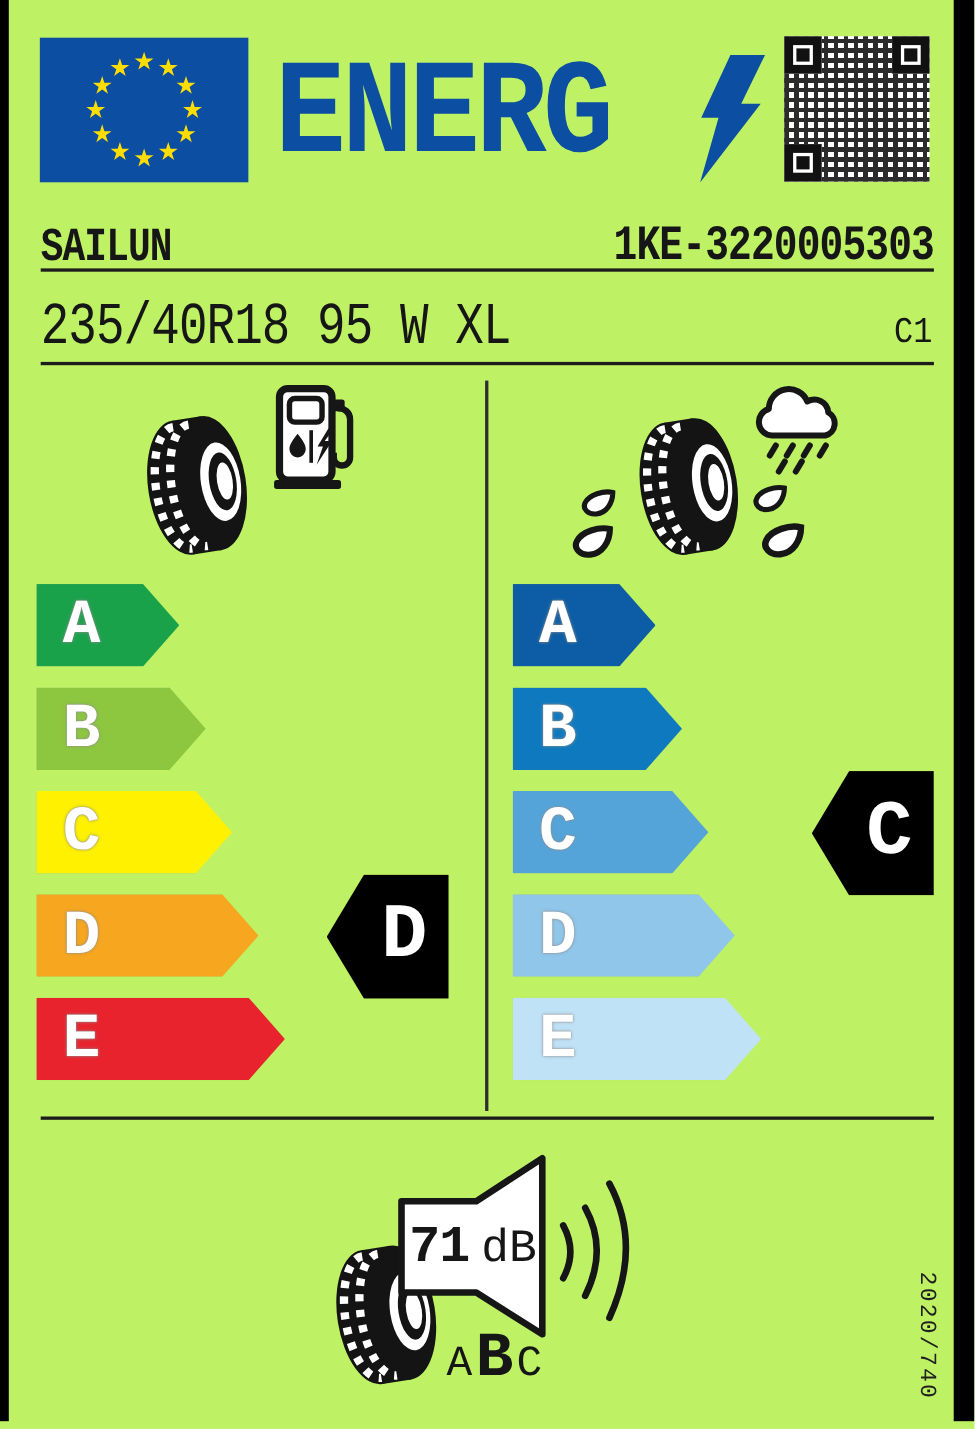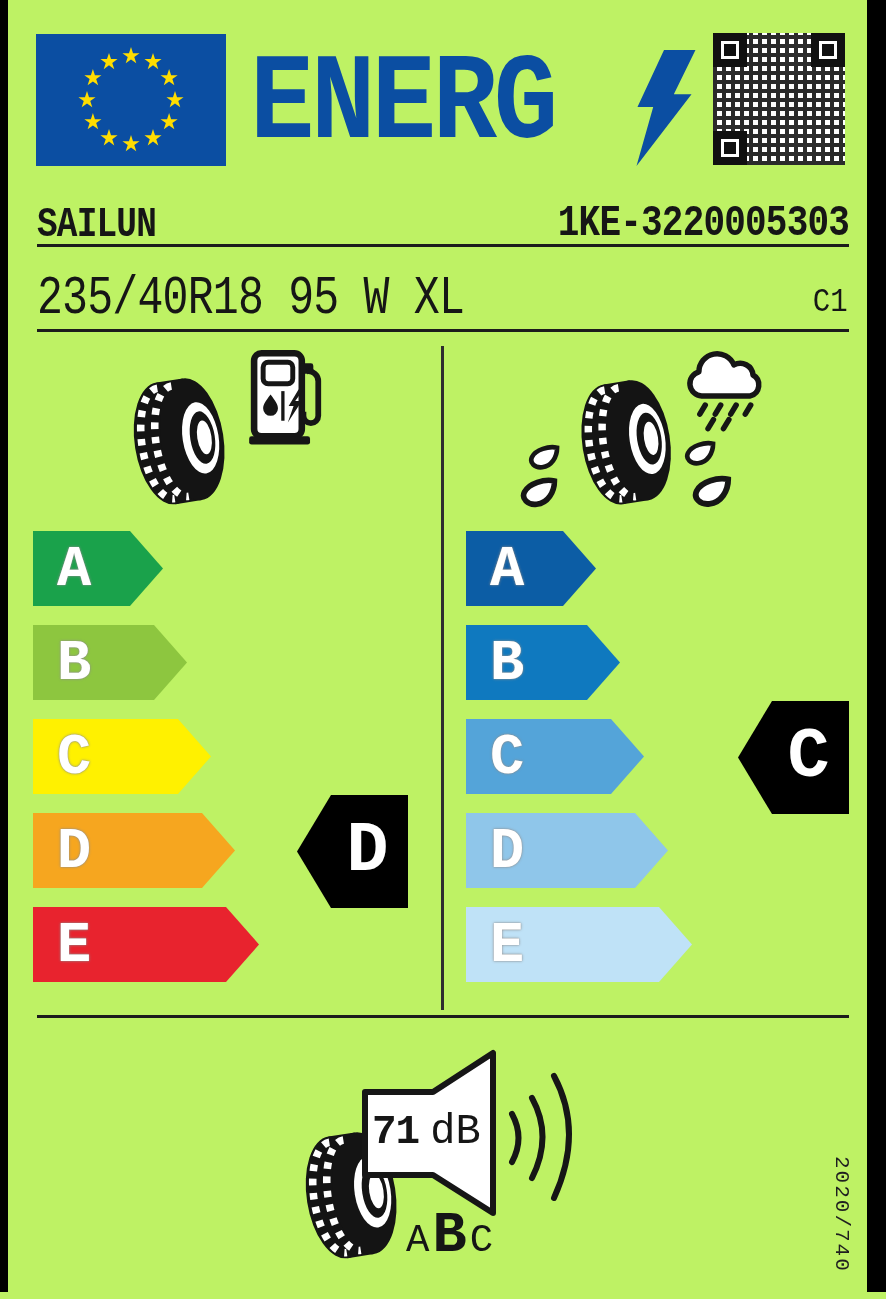--- a/index.html
+++ b/index.html
@@ -51,21 +51,21 @@
           clip-path:polygon(34px 0,100% 0,100% 100%,34px 100%,0 50%);
           display:flex;align-items:center;justify-content:center;padding-left:30px;box-sizing:border-box;}
   .marker span{font-size:70px;font-weight:800;color:#fff;}
   .marker.fuel-sel{left:297px;top:795px;}
   .marker.wet-sel{left:738px;top:701px;}
 
   
   .noise-tire{position:absolute;left:296px;top:1124px;width:114px;height:142px;z-index:1;}
   .speaker{position:absolute;left:356px;top:1046px;width:142px;height:172px;z-index:2;}
   .noise-text{position:absolute;left:372px;top:1108px;z-index:3;display:flex;align-items:baseline;gap:11px;}
-  .noise-value{font-size:41px;font-weight:800;letter-spacing:-1px;}
+  .noise-value{font-size:47px;font-weight:800;letter-spacing:-1px;}
   .noise-unit{font-size:42px;font-weight:500;text-align:right;}
   .waves{position:absolute;left:504px;top:1058px;width:84px;height:164px;z-index:2;}
   .abc{position:absolute;left:406px;top:1204px;z-index:3;display:flex;align-items:baseline;gap:3px;}
   .abc .n-a,.abc .n-c{font-size:39px;font-weight:500;}
   .abc .n-b{font-size:57px;font-weight:800;}
   .reg{position:absolute;left:830px;top:1156px;height:116px;writing-mode:vertical-rl;
        font-size:21px;font-weight:500;letter-spacing:2px;color:#1f1f1f;}
 </style>
 </head>
 <body>

